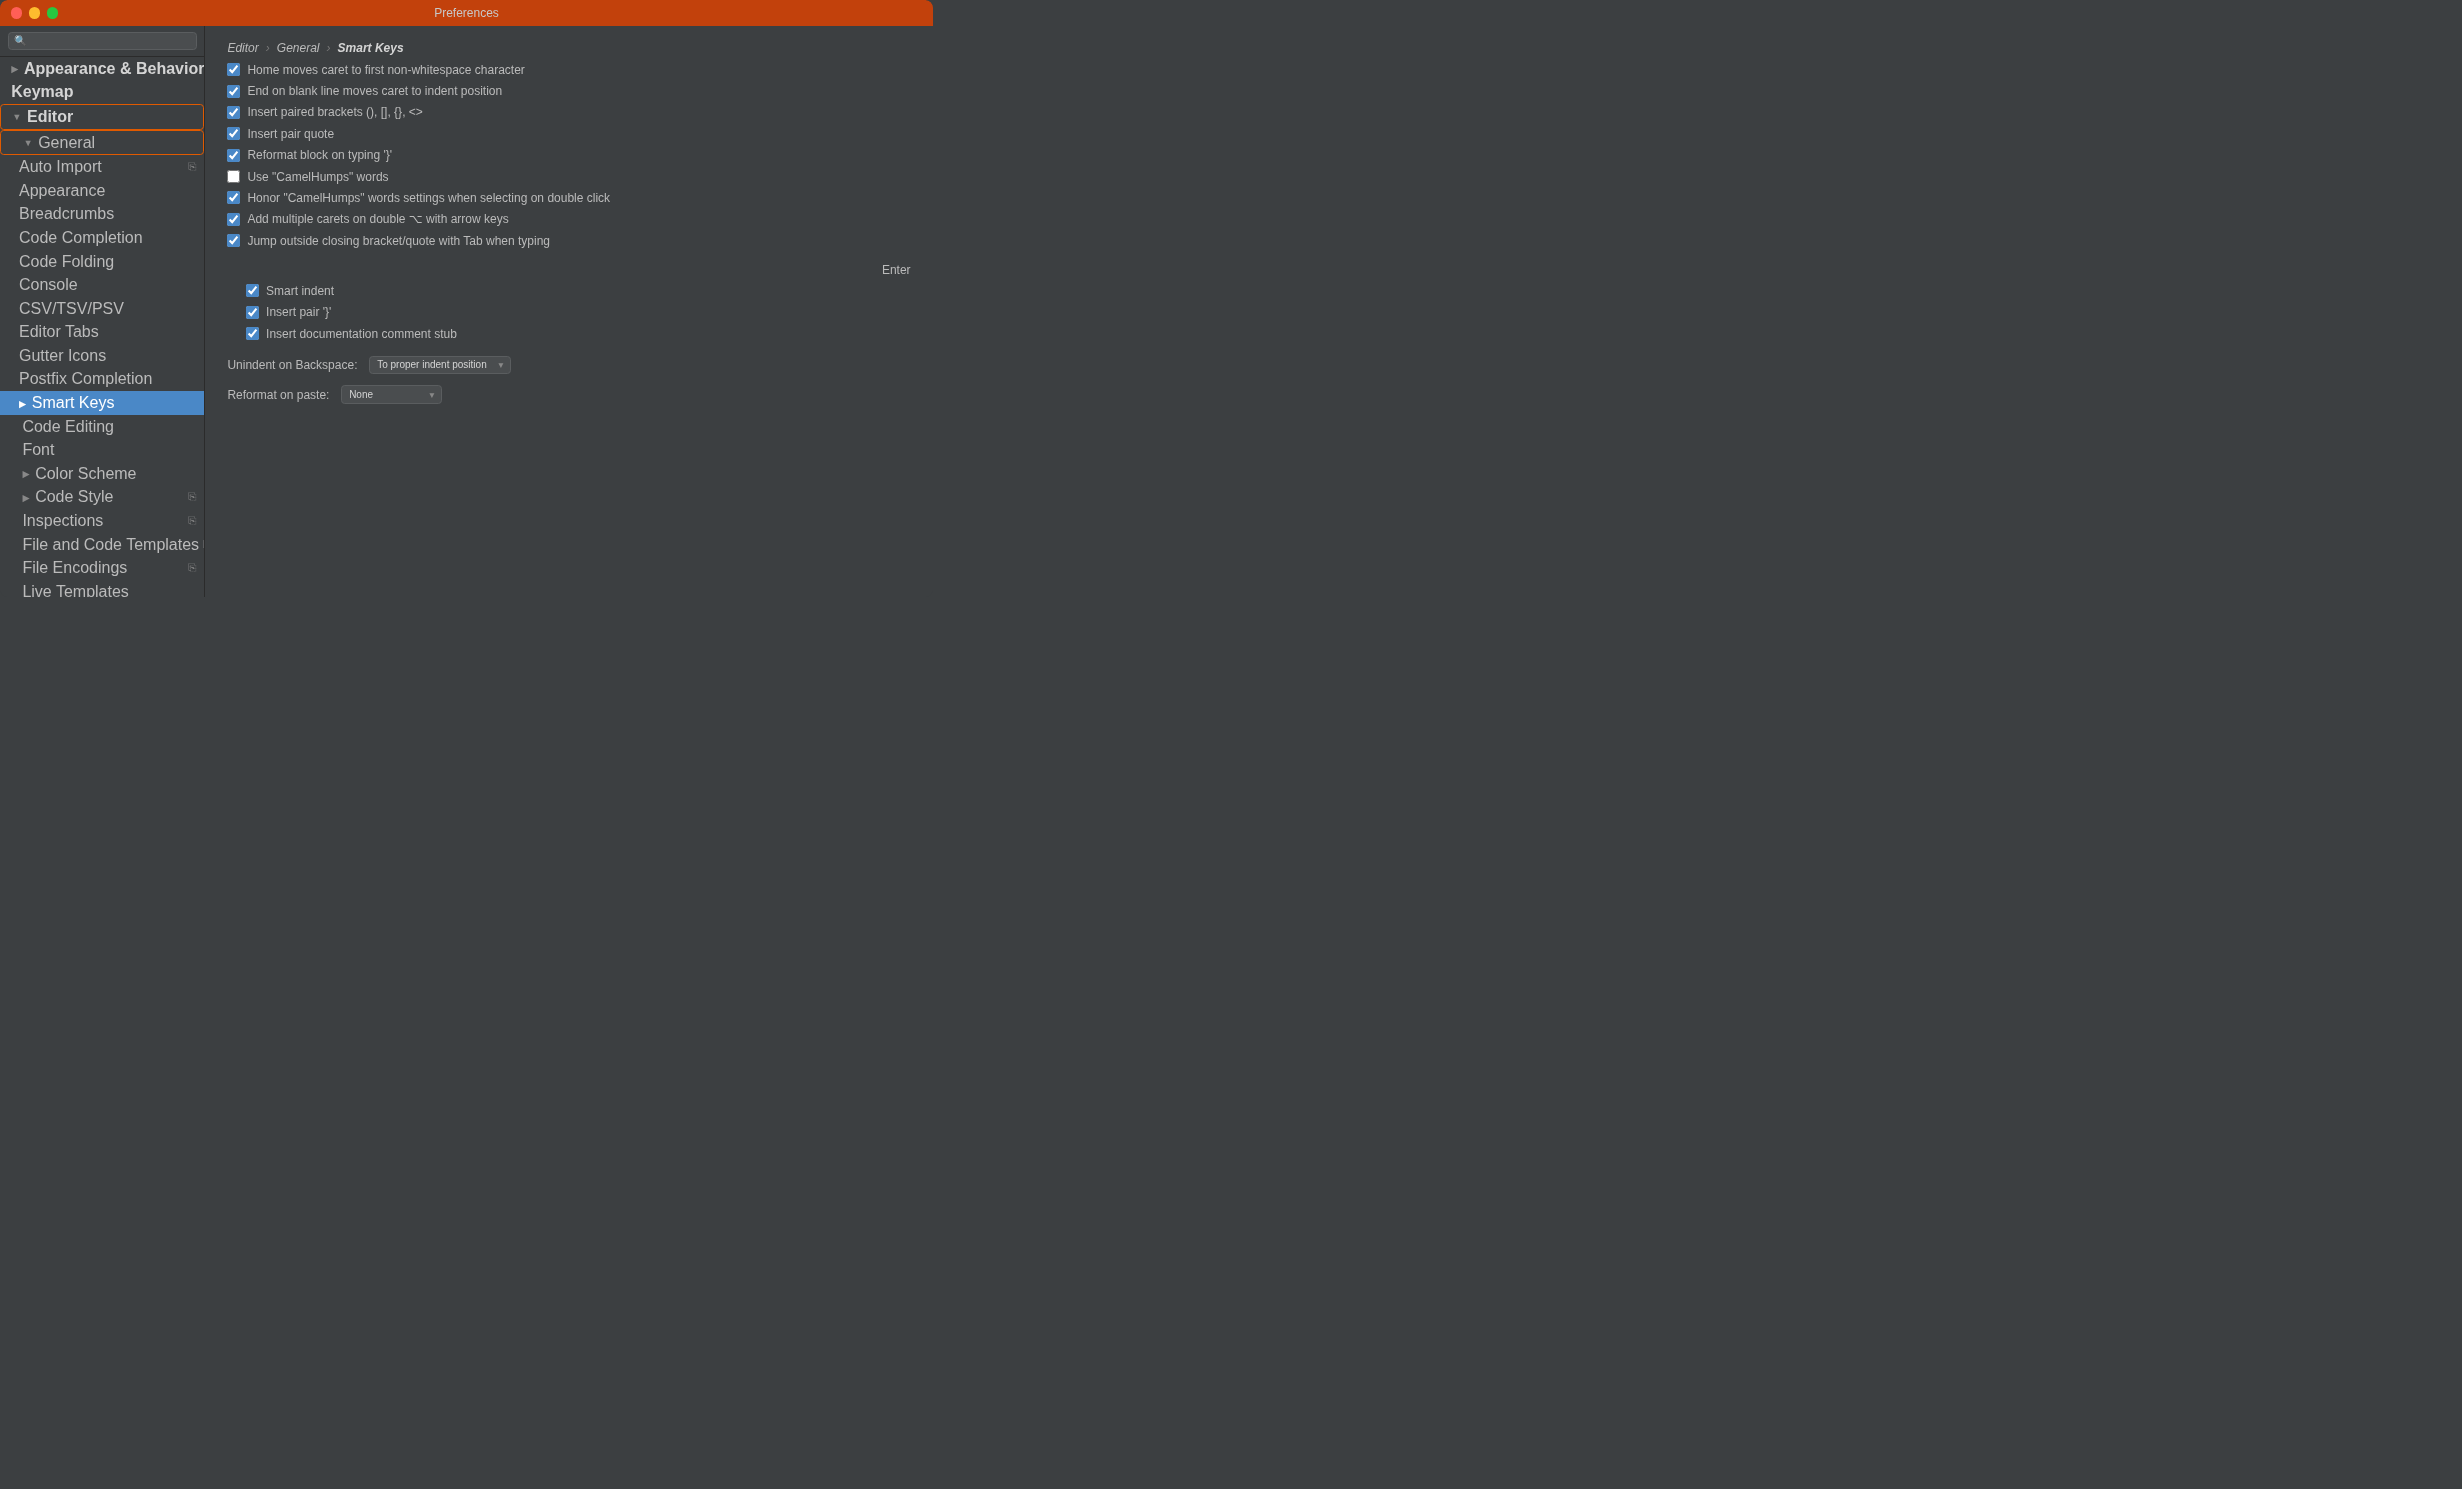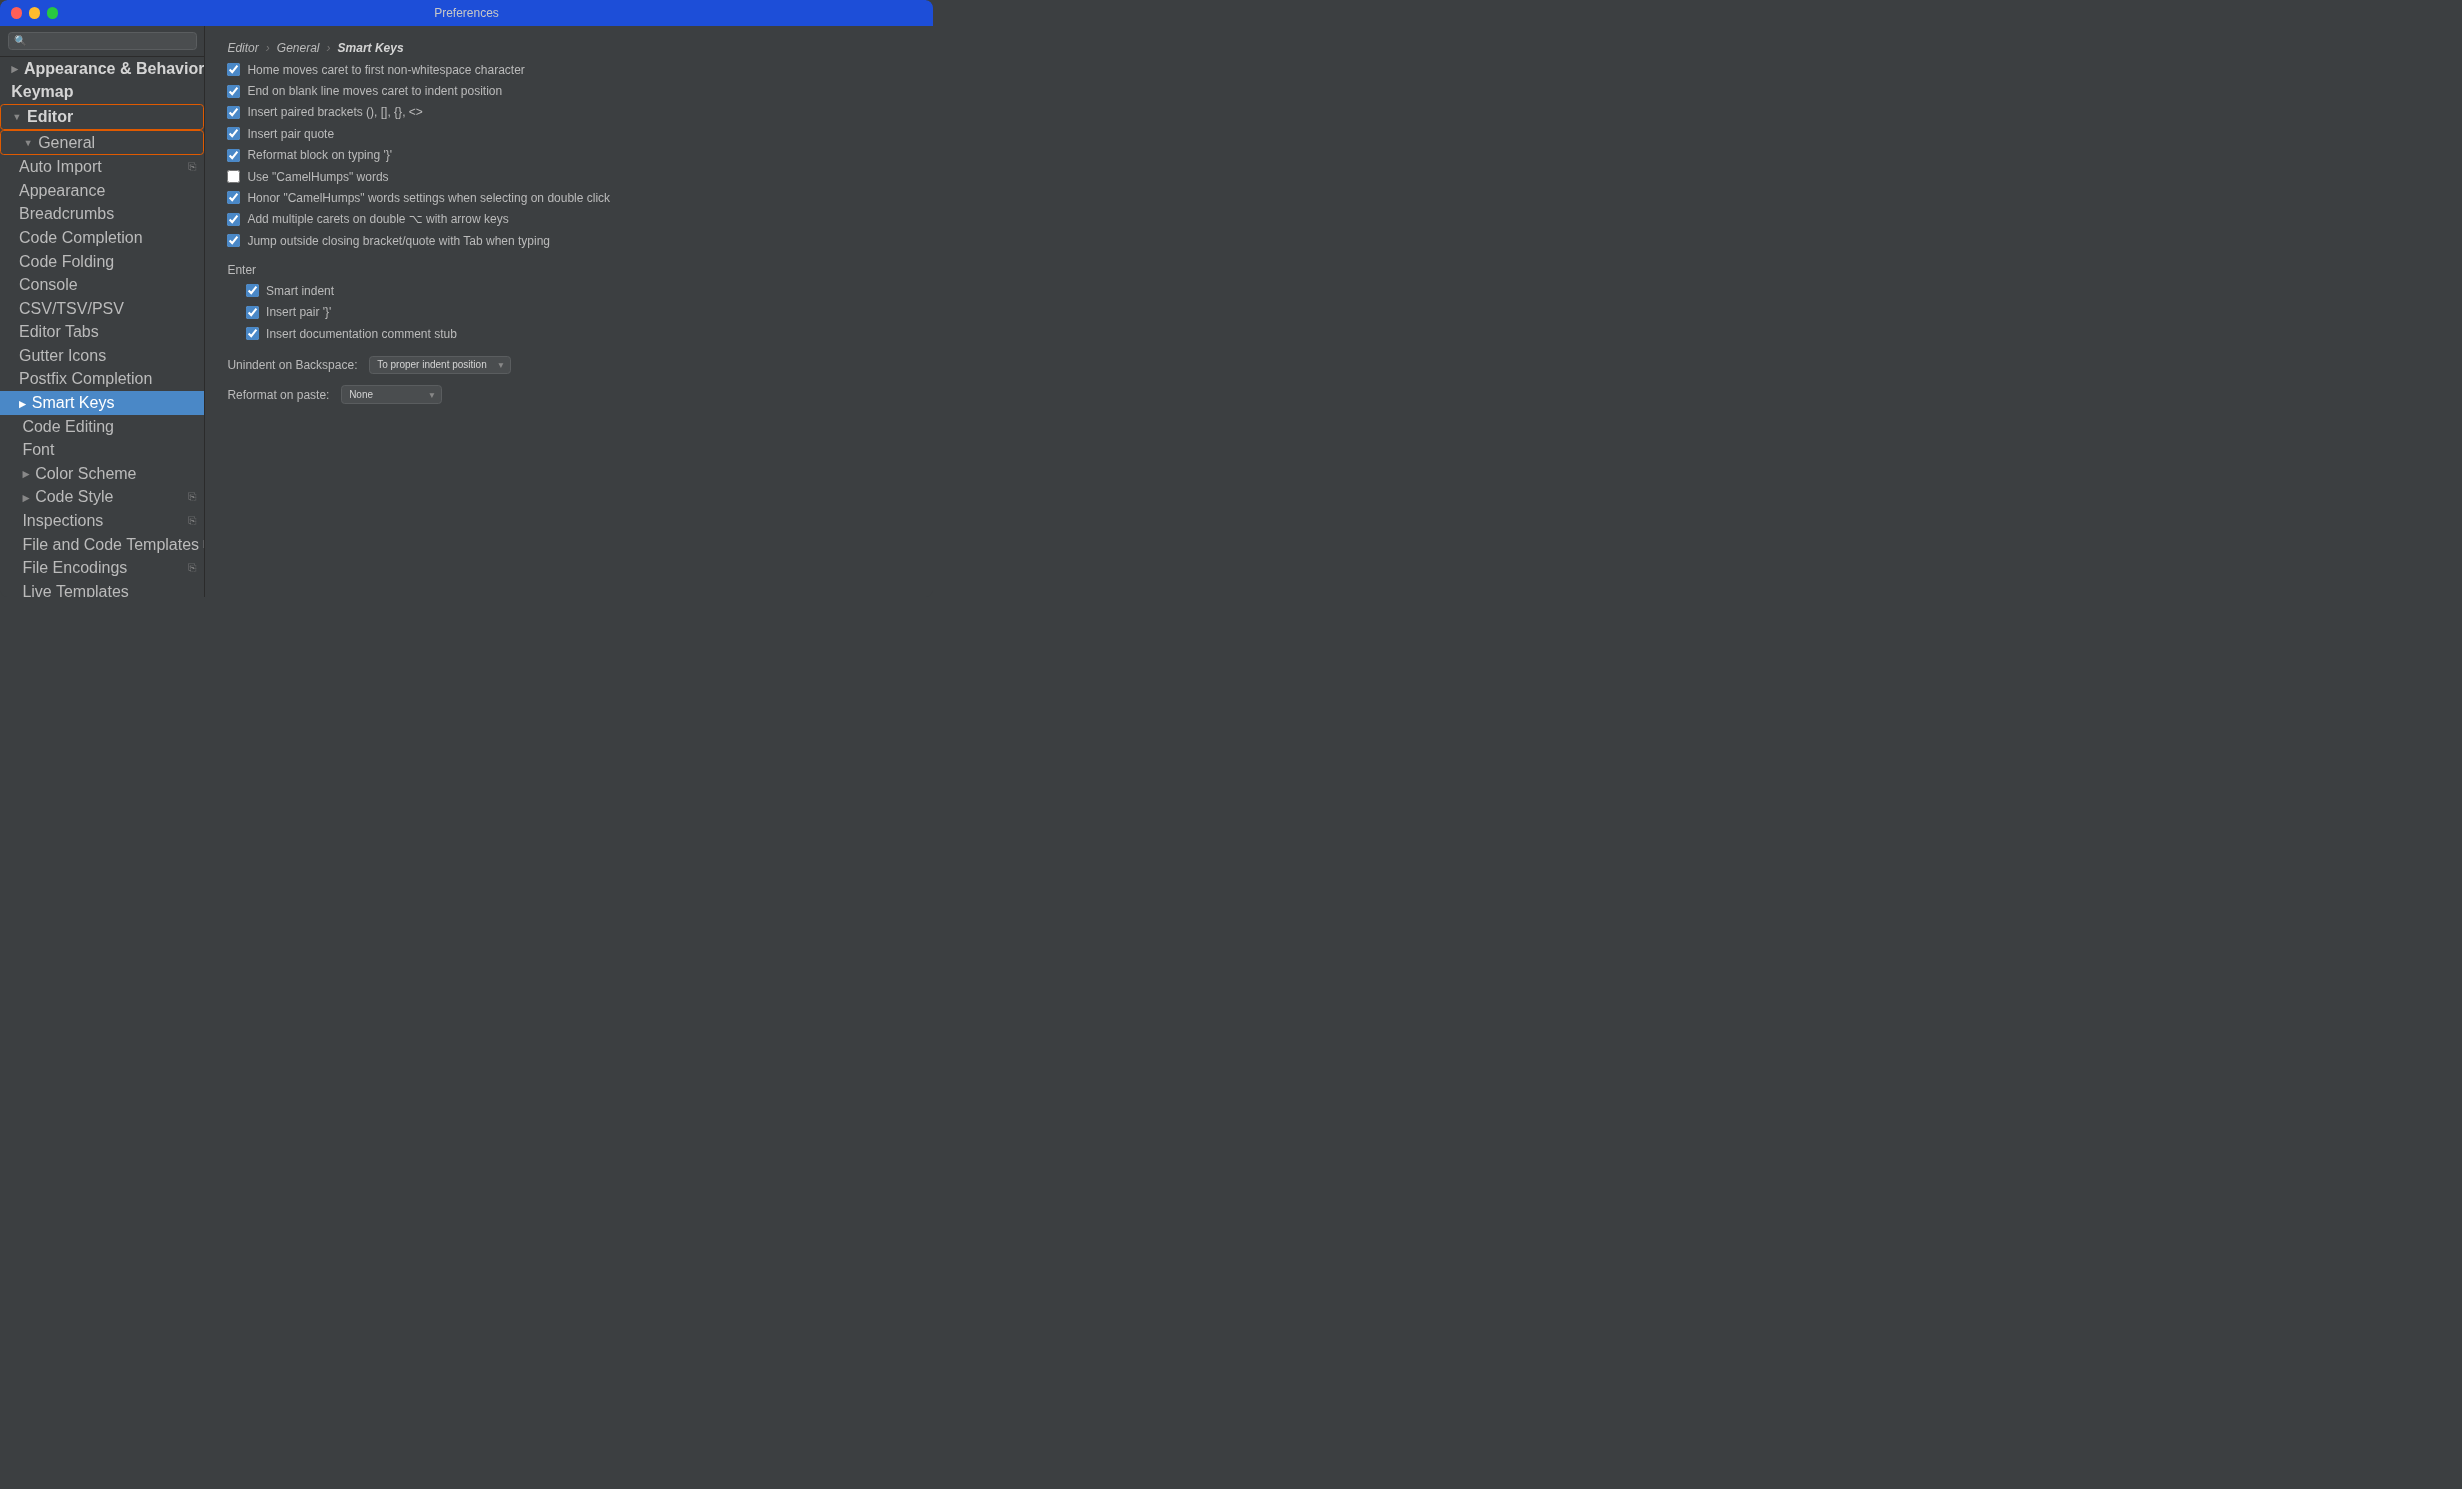--- a/index.html
+++ b/index.html
@@ -9,21 +9,21 @@
       color: #bbbbbb;
       font-size: 12px;
       width: 933px;
       height: 597px;
       overflow: hidden;
       border-radius: 7.5px;
       display: flex;
       flex-direction: column;
     }
     .titlebar {
-      background: #1d4ed8;
+      background: #c2410c;
       height: 26px;
       display: flex;
       align-items: center;
       padding: 0 11.2px;
       position: relative;
       border-radius: 7.5px 7.5px 0 0;
     }
     .traffic-lights {
       display: flex;
       gap: 6.5px;
@@ -145,20 +145,21 @@
       border-radius: 3.7px;
       padding: 1.9px 3.7px;
       display: inline-flex;
       align-items: center;
       gap: 7.5px;
     }
     .section-label {
       font-size: 12px;
       color: #bbbbbb;
       margin: 11.2px 0 3.7px 0;
+      text-align: right;
     }
     .enter-section {
       margin-left: 18.7px;
     }
     .dropdown-row {
       display: flex;
       align-items: center;
       gap: 11.2px;
       margin: 11.2px 0 5.6px 0;
       font-size: 12px;

